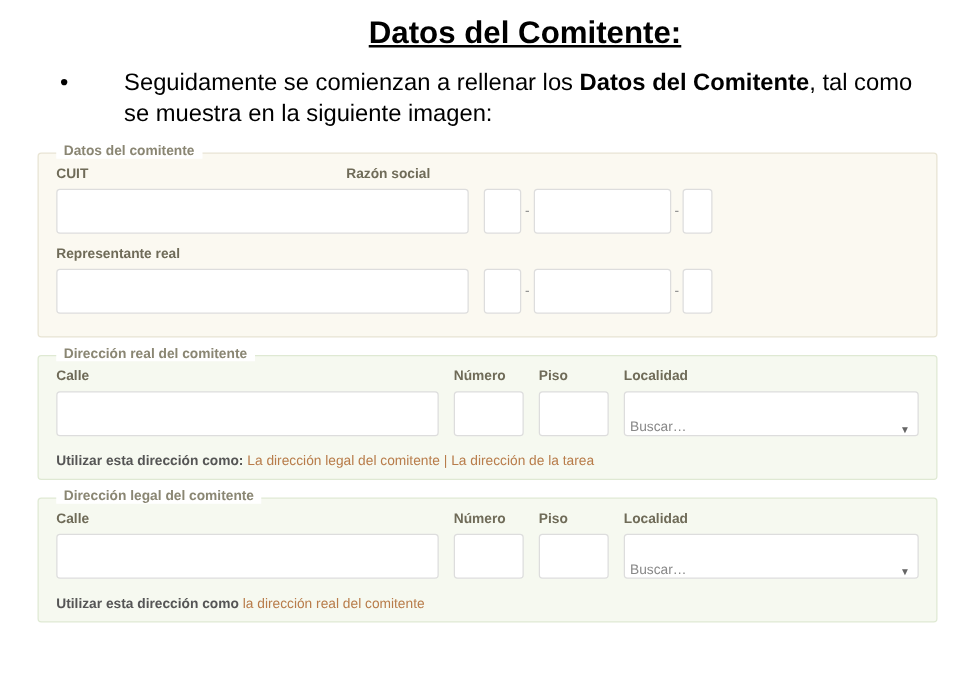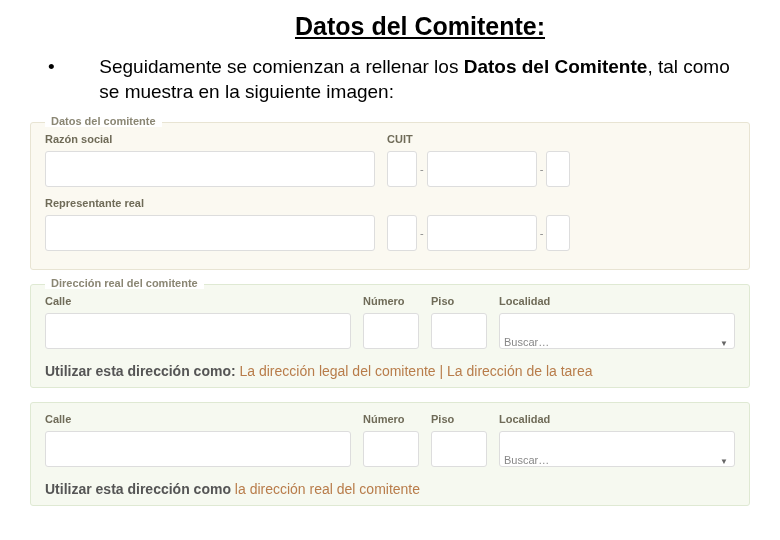--- a/index.html
+++ b/index.html
@@ -76,21 +76,21 @@
   .w-piso { flex: 0 0 56px; }
   .w-localidad { flex: 1; }
   .select {
     display: flex; align-items: center; justify-content: space-between;
     color: #888; cursor: pointer;
     border: 1px solid #ccc;
     background: linear-gradient(#fdfdfd,#eee);
   }
   .select .caret { font-size: 8px; color: #666; padding-right: 2px; }
   .use-as {
-    font-size: 14px;
+    font-size: 11px;
     font-weight: bold;
     color: #555;
     padding-top: 4px;
   }
   .use-as .link { color: #b87c4a; font-weight: normal; cursor: pointer; }
   .use-as .sep { color: #b87c4a; font-weight: normal; }
 </style>
 </head>
 <body>
 
@@ -99,25 +99,25 @@
 <div class="intro">
   <span class="bullet">•</span>
   <span class="intro-body">
     <span>Seguidamente se comienzan a rellenar los </span><span class="bold">Datos del Comitente</span><span>, tal como se muestra en la siguiente imagen:</span>
   </span>
 </div>
 
 <div class="panel">
   <div class="panel-title">Datos del comitente</div>
   <div class="row">
+    <div class="field w-cuit">
+        <div class="label">CUIT</div>
+      </div>
     <div class="field w-razon">
         <div class="label">Razón social</div>
-      </div>
-    <div class="field w-cuit">
-        <div class="label">CUIT</div>
       </div>
   </div>
   <div class="row inputs">
     <div class="field w-razon"><input type="text" style=""></div>
     <div class="field w-cuit cuit">
       <input type="text" style="width: 30px;">
       <span class="dash">-</span>
       <input type="text" style="width: 110px;">
       <span class="dash">-</span>
       <input type="text" style="width: 24px;">
@@ -167,20 +167,21 @@
       </div>
     </div>
   </div>
   <div class="use-as">
     <span>Utilizar esta dirección como:</span>
     <span class="link">La dirección legal del comitente</span><span class="sep"> | </span><span class="link">La dirección de la tarea</span>
   </div>
 </div>
 
 <div class="panel green">
+  <div class="panel-title">Dirección legal del comitente</div>
   <div class="row">
     <div class="field w-calle">
         <div class="label">Calle</div>
       </div>
     <div class="field w-numero">
         <div class="label">Número</div>
       </div>
     <div class="field w-piso">
         <div class="label">Piso</div>
       </div>

